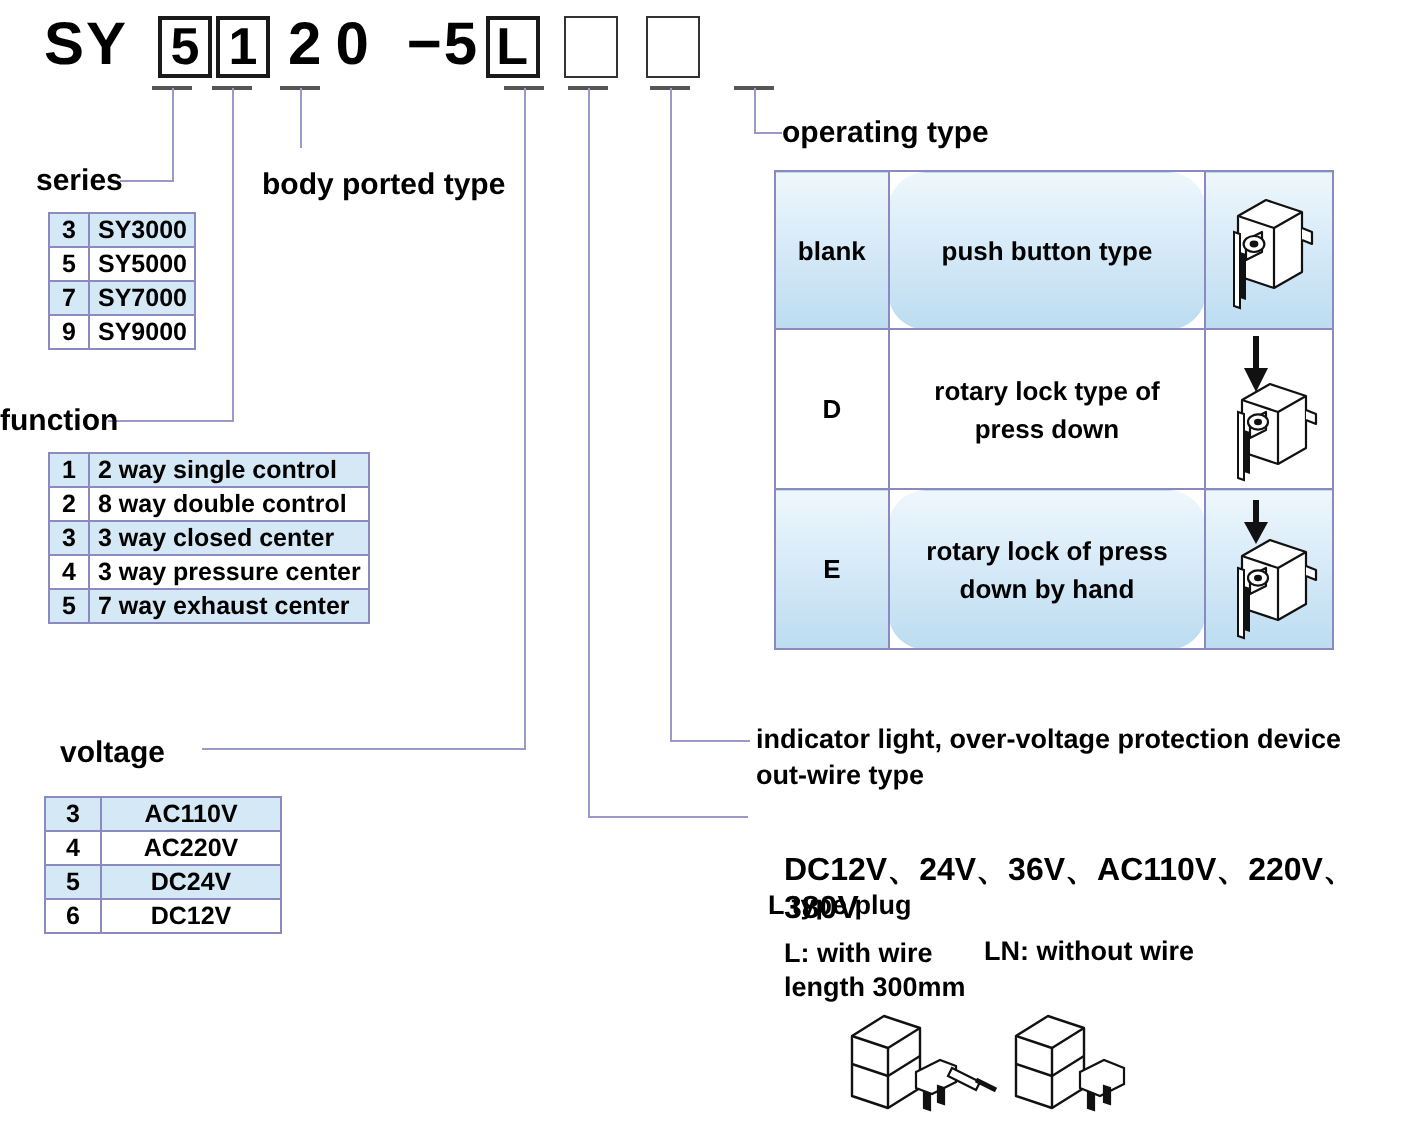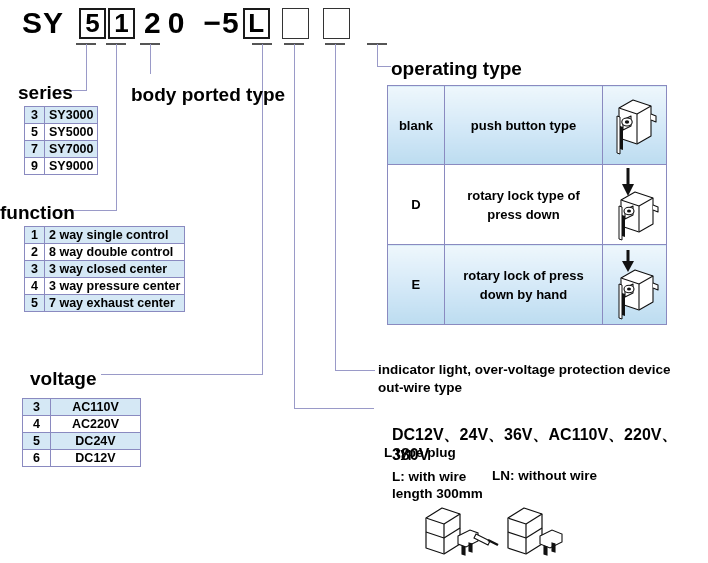--- a/index.html
+++ b/index.html
@@ -22,21 +22,21 @@
     margin:0 1px;
   }
   .code-box.empty{border-width:1.5px;border-color:#333;}
 
   
   .vline{background:#9a9ac8;width:1px;}
   .hline{background:#9a9ac8;height:1px;}
   .tick{background:#555;height:1.5px;}
 
   
-  .sec-label{font-size:19px;font-weight:bold;}
+  .sec-label{font-size:15px;font-weight:bold;}
   .note{font-size:13.5px;font-weight:bold;}
   .note-sm{font-size:16px;font-weight:bold;}
 
   
   table.spec{border-collapse:collapse;}
   table.spec td{
     border:1px solid #8a8ac0;
     font-size:12.5px;font-weight:bold;
     padding:1px 4px;height:17px;box-sizing:border-box;
     white-space:nowrap;
@@ -47,21 +47,21 @@
   table.spec tr.hl td{background:#d5e8f5;}
   table.spec tr.pl td{background:#ffffff;}
 
   
   table.optype{border-collapse:collapse;width:280px;}
   table.optype td{
     border:1px solid #8a8ac0;text-align:center;vertical-align:middle;
     font-size:13px;font-weight:bold;
   }
   td.c-code{width:55px;}
-  td.c-desc{width:160px;line-height:19px;padding:13px 2px;}
+  td.c-desc{width:160px;line-height:19px;padding:13px 2px;border-radius:19px;}
   td.c-pic{width:63px;padding:0;}
   tr.grad td{
     background:linear-gradient(180deg,#eef7fc 0%,#d3e8f7 55%,#bcdcf0 100%);
   }
   tr.plain td{background:#fff;}
 
   svg{display:block;}
 </style>
 </head>
 <body>

